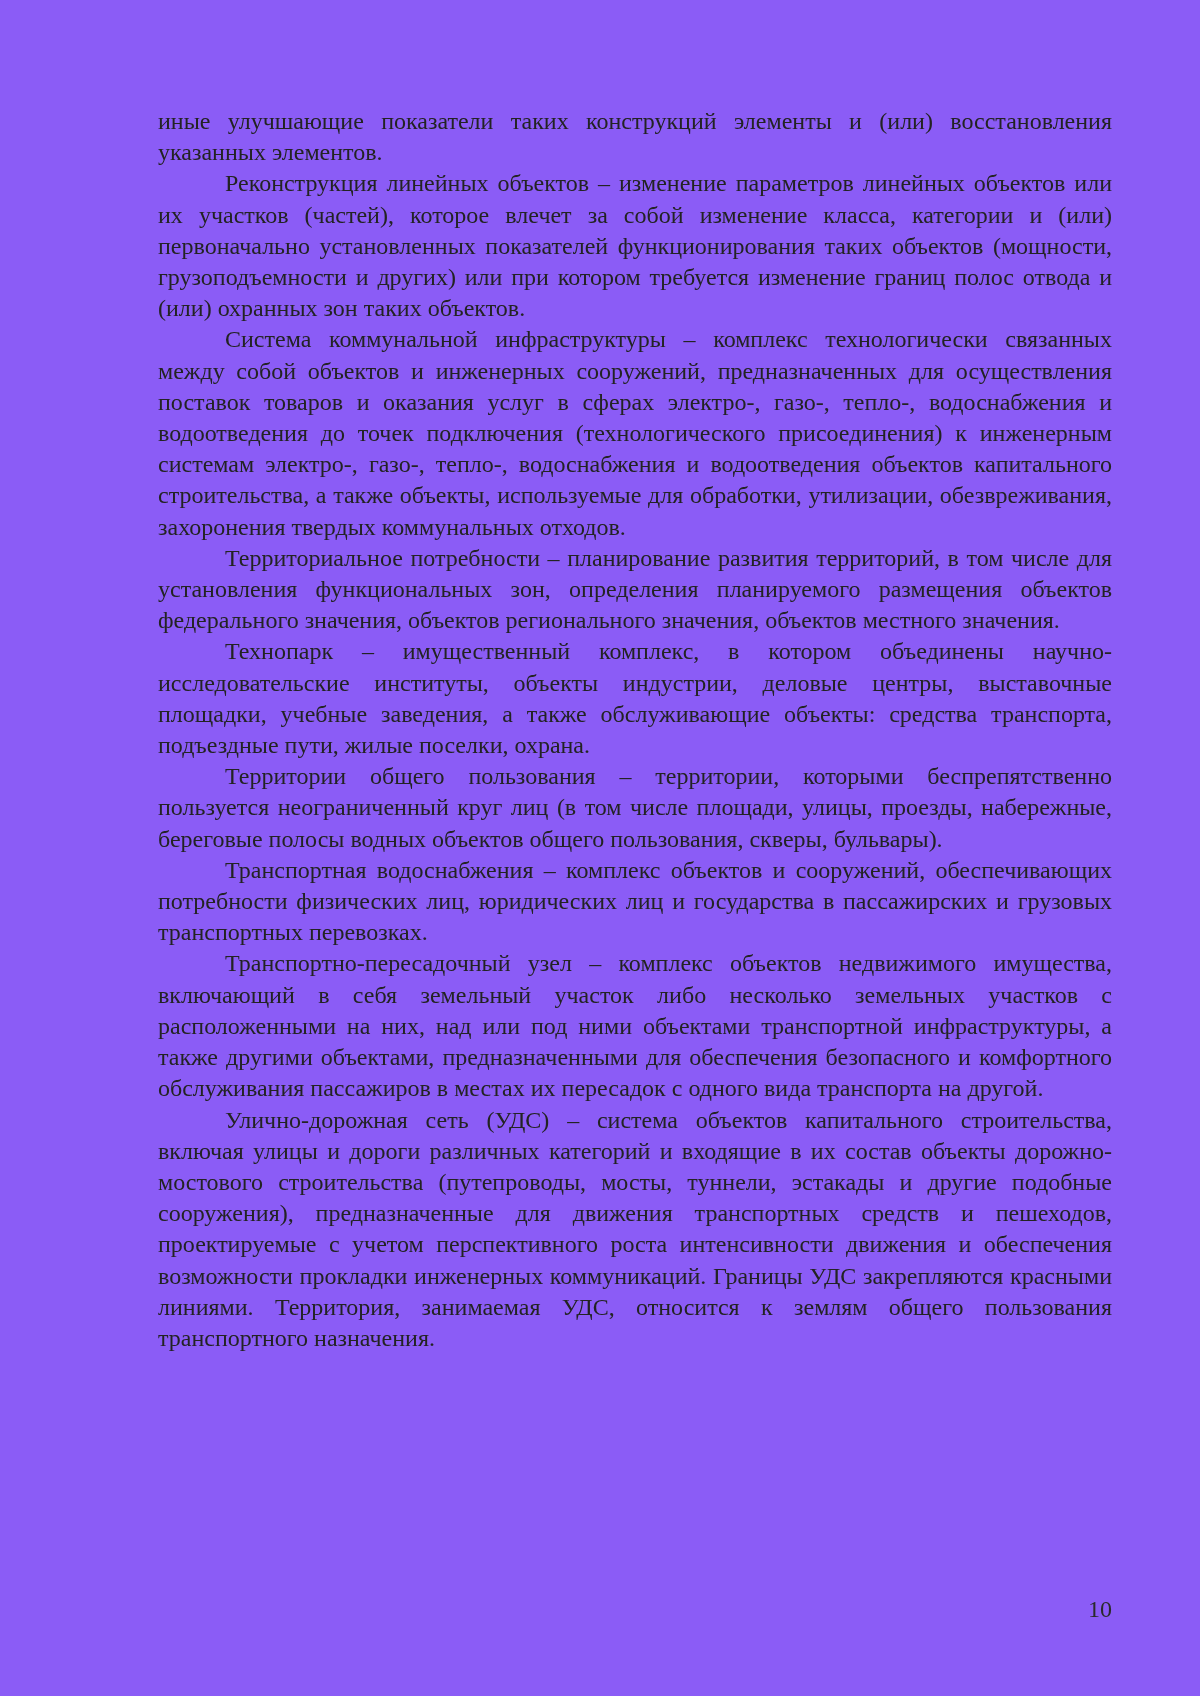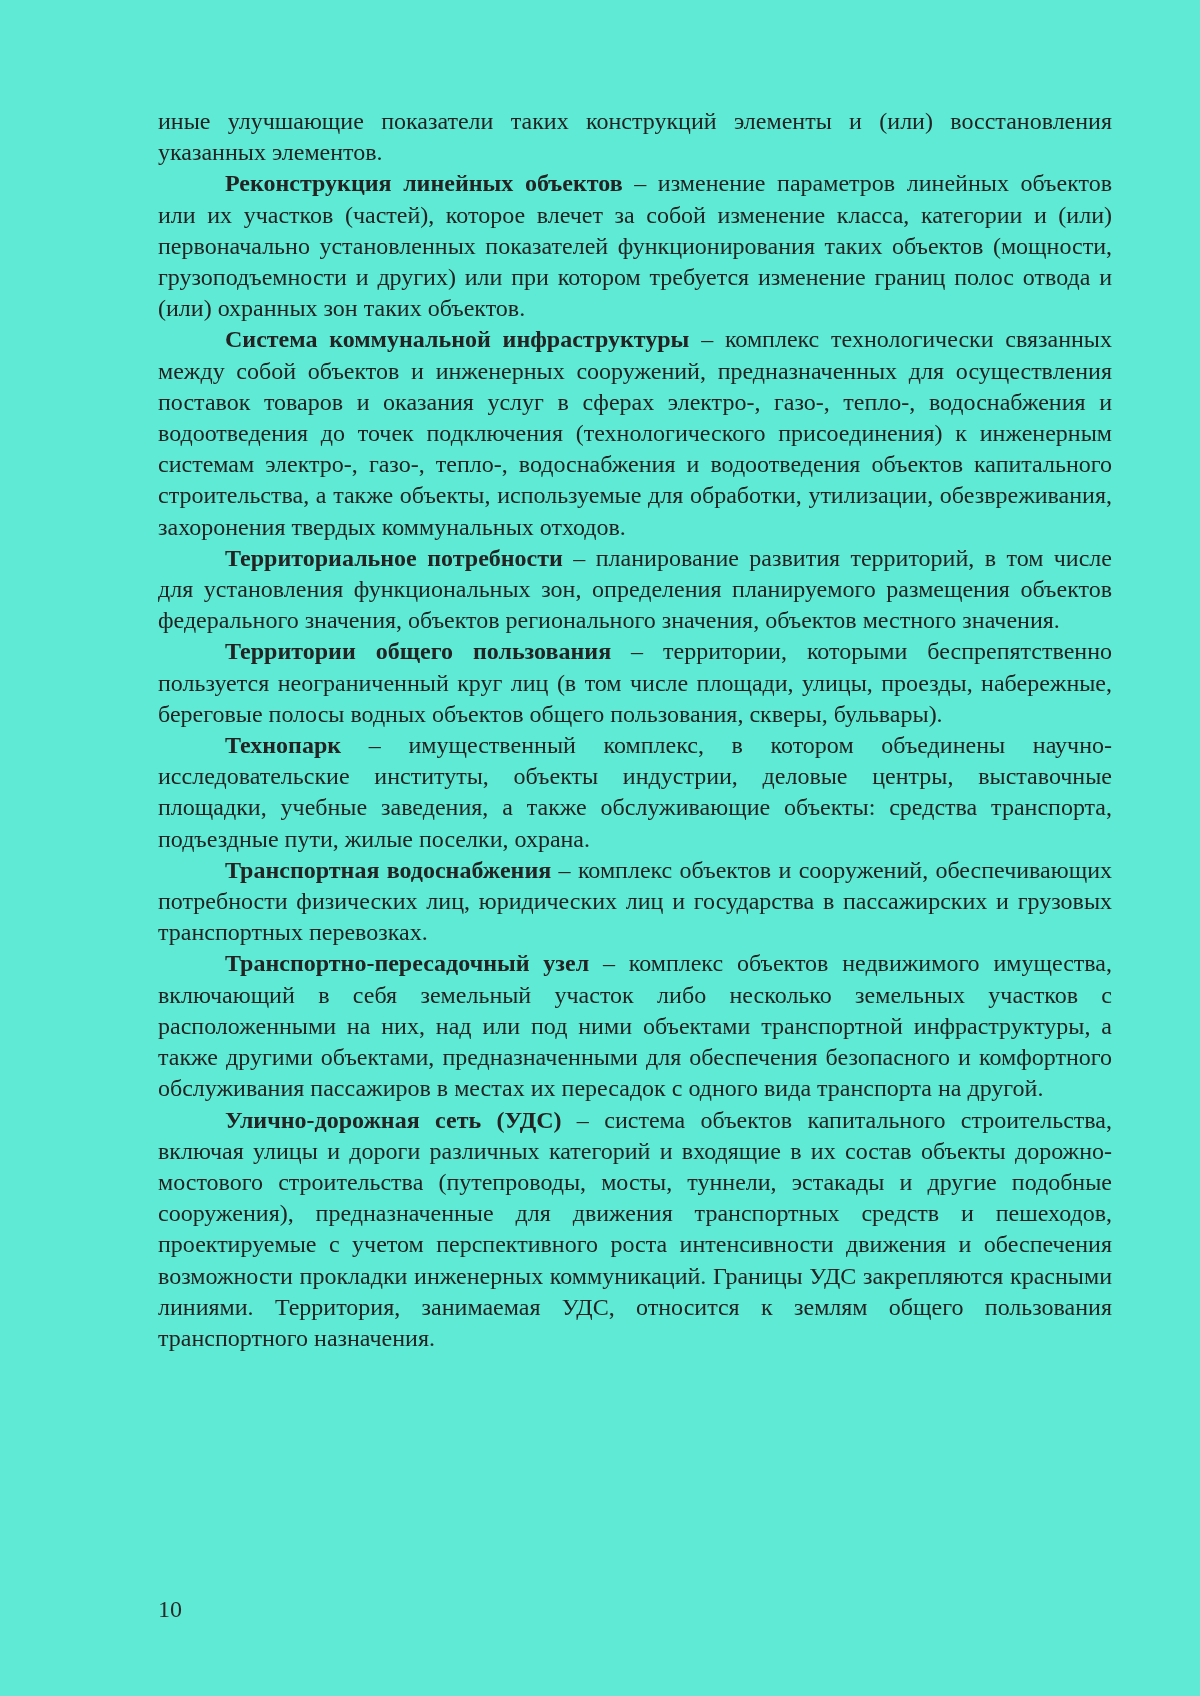--- a/index.html
+++ b/index.html
@@ -4,21 +4,21 @@
 <style>
   html, body {
     margin: 0;
     padding: 0;
     background: #ffffff;
   }
   .page {
     position: relative;
     width: 1200px;
     height: 1696px;
-    background: #5eead4;
+    background: #8b5cf6;
     overflow: hidden;
     font-family: "Liberation Serif", "DejaVu Serif", serif;
     color: #232323;
   }
   .text-block {
     position: absolute;
     left: 158px;
     top: 106px;
     width: 954px;
     font-size: 24px;
@@ -27,42 +27,42 @@
     hyphens: none;
   }
   .para {
     margin: 0;
     padding: 0;
   }
   .para.indent {
     text-indent: 67px;
   }
   .para b {
-    font-weight: bold;
+    font-weight: normal;
   }
   .page-number {
     position: absolute;
     left: 158px;
     top: 1594px;
     width: 954px;
-    text-align: left;
+    text-align: right;
     font-size: 24px;
     line-height: 31.2px;
     color: #2b2b2b;
   }
 </style>
 </head>
 <body>
 
 <div class="page">
   <div class="text-block" id="paragraphs">
       <p class="para"><span>иные улучшающие показатели таких конструкций элементы и (или) восстановления указанных элементов.</span></p>
       <p class="para indent"><b>Реконструкция линейных объектов</b><span> – изменение параметров линейных объектов или их участков (частей), которое влечет за собой изменение класса, категории и (или) первоначально установленных показателей функционирования таких объектов (мощности, грузоподъемности и других) или при котором требуется изменение границ полос отвода и (или) охранных зон таких объектов.</span></p>
       <p class="para indent"><b>Система коммунальной инфраструктуры</b><span> – комплекс технологически связанных между собой объектов и инженерных сооружений, предназначенных для осуществления поставок товаров и оказания услуг в сферах электро-, газо-, тепло-, водоснабжения и водоотведения до точек подключения (технологического присоединения) к инженерным системам электро-, газо-, тепло-, водоснабжения и водоотведения объектов капитального строительства, а также объекты, используемые для обработки, утилизации, обезвреживания, захоронения твердых коммунальных отходов.</span></p>
       <p class="para indent"><b>Территориальное потребности</b><span> – планирование развития территорий, в том числе для установления функциональных зон, определения планируемого размещения объектов федерального значения, объектов регионального значения, объектов местного значения.</span></p>
+      <p class="para indent"><b>Технопарк</b><span> – имущественный комплекс, в котором объединены научно-исследовательские институты, объекты индустрии, деловые центры, выставочные площадки, учебные заведения, а также обслуживающие объекты: средства транспорта, подъездные пути, жилые поселки, охрана.</span></p>
       <p class="para indent"><b>Территории общего пользования</b><span> – территории, которыми беспрепятственно пользуется неограниченный круг лиц (в том числе площади, улицы, проезды, набережные, береговые полосы водных объектов общего пользования, скверы, бульвары).</span></p>
-      <p class="para indent"><b>Технопарк</b><span> – имущественный комплекс, в котором объединены научно-исследовательские институты, объекты индустрии, деловые центры, выставочные площадки, учебные заведения, а также обслуживающие объекты: средства транспорта, подъездные пути, жилые поселки, охрана.</span></p>
       <p class="para indent"><b>Транспортная водоснабжения</b><span> – комплекс объектов и сооружений, обеспечивающих потребности физических лиц, юридических лиц и государства в пассажирских и грузовых транспортных перевозках.</span></p>
       <p class="para indent"><b>Транспортно-пересадочный узел</b><span> – комплекс объектов недвижимого имущества, включающий в себя земельный участок либо несколько земельных участков с расположенными на них, над или под ними объектами транспортной инфраструктуры, а также другими объектами, предназначенными для обеспечения безопасного и комфортного обслуживания пассажиров в местах их пересадок с одного вида транспорта на другой.</span></p>
       <p class="para indent"><b>Улично-дорожная сеть (УДС)</b><span> – система объектов капитального строительства, включая улицы и дороги различных категорий и входящие в их состав объекты дорожно-мостового строительства (путепроводы, мосты, туннели, эстакады и другие подобные сооружения), предназначенные для движения транспортных средств и пешеходов, проектируемые с учетом перспективного роста интенсивности движения и обеспечения возможности прокладки инженерных коммуникаций. Границы УДС закрепляются красными линиями. Территория, занимаемая УДС, относится к землям общего пользования транспортного назначения.</span></p>
     </div>
   <div class="page-number">10</div>
 </div>
 
 </body></html>

